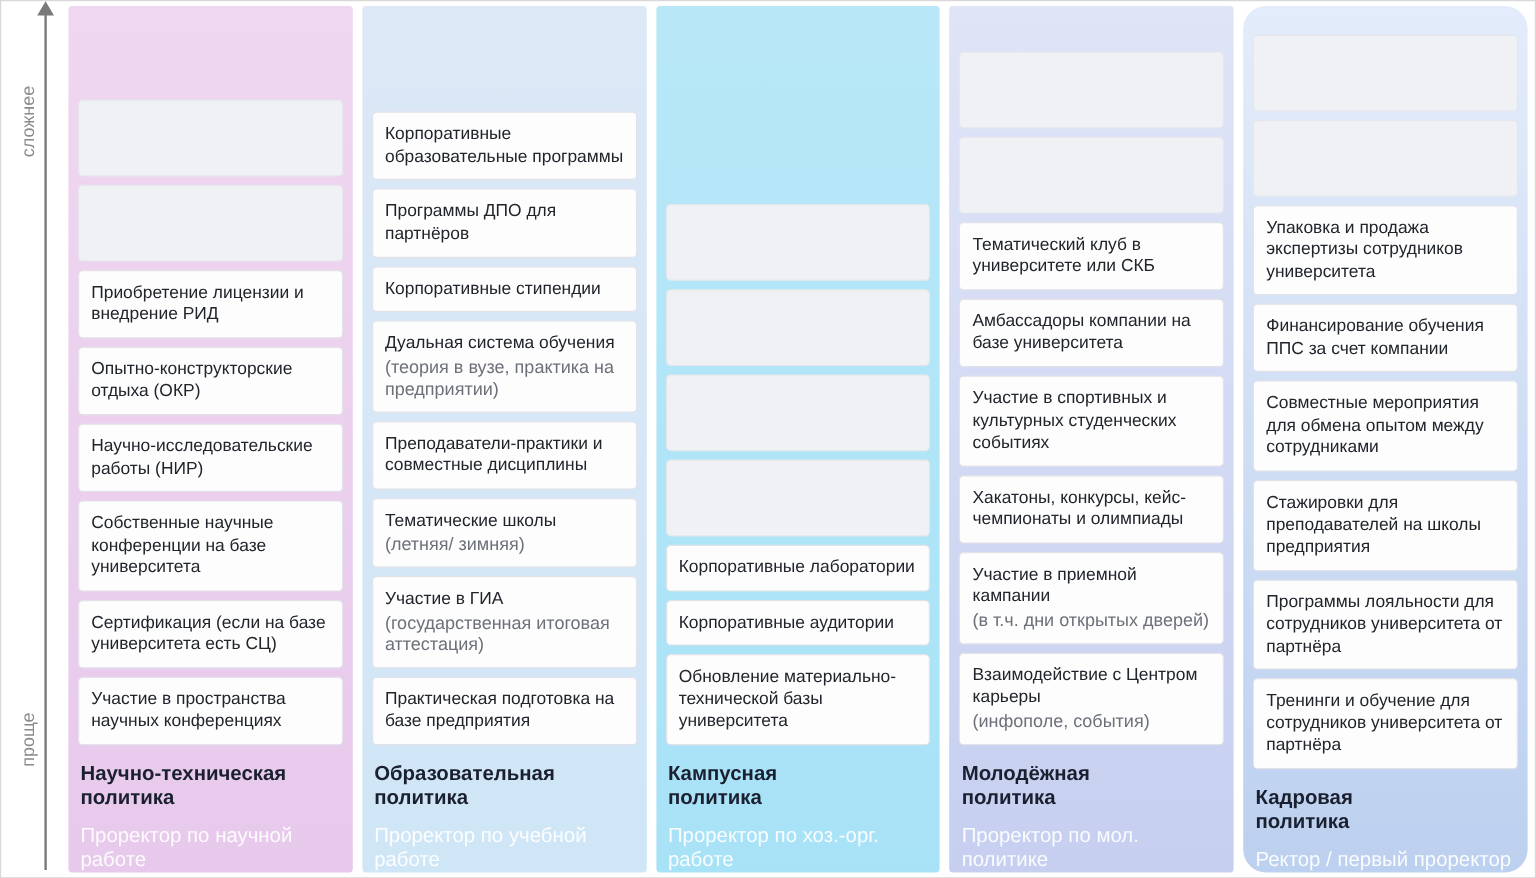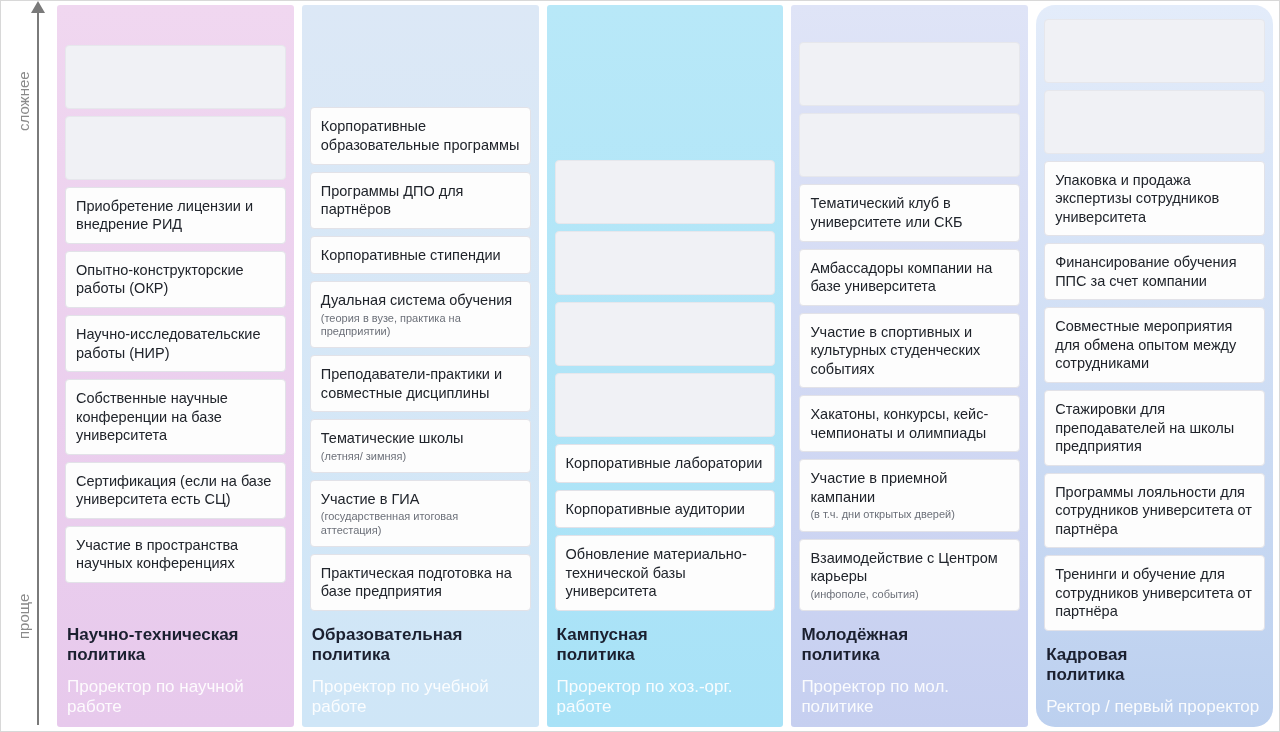--- a/index.html
+++ b/index.html
@@ -109,27 +109,27 @@
     flex-direction: column;
     justify-content: center;
   }
   .card.empty {
     background: #f0f1f5;
     border-color: #e6e7ec;
     min-height: 64px;
   }
   .card .sub {
     display: block;
-    font-size: 11px;
+    font-size: 15px;
     color: #6c7079;
     margin-top: 2px;
     line-height: 1.2;
   }
   .footer {
-    padding: 8px 2px 10px 2px;
+    padding: 8px 2px 0 2px;
   }
   .footer-title {
     font-size: 17px;
     font-weight: bold;
     color: #1b2030;
     line-height: 1.18;
     white-space: pre-line;
   }
   .footer-sub {
     margin-top: 12px;
@@ -144,29 +144,29 @@
 <div class="board">
 
   <div class="axis">
     <div class="axis-arrow"></div>
     <div class="axis-line"></div>
     <div class="axis-label top">сложнее</div>
     <div class="axis-label bottom">проще</div>
   </div>
 
   <div class="columns" id="columns-root">
-      <div class="column" style="background: linear-gradient(rgb(240, 215, 240) 0%, rgb(231, 201, 236) 100%); gap: 28px;">
+      <div class="column" style="background: linear-gradient(rgb(240, 215, 240) 0%, rgb(231, 201, 236) 100%);">
         <div class="cards">
           <div class="card empty"></div>
           <div class="card empty"></div>
           <div class="card">
             <span>Приобретение лицензии и внедрение РИД</span>
           </div>
           <div class="card">
-            <span>Опытно-конструкторские работы (ОКР)</span>
+            <span>Опытно-конструкторские отдыха (ОКР)</span>
           </div>
           <div class="card">
             <span>Научно-исследовательские работы (НИР)</span>
           </div>
           <div class="card">
             <span>Собственные научные конференции на базе университета</span>
           </div>
           <div class="card">
             <span>Сертификация (если на базе университета есть СЦ)</span>
           </div>

